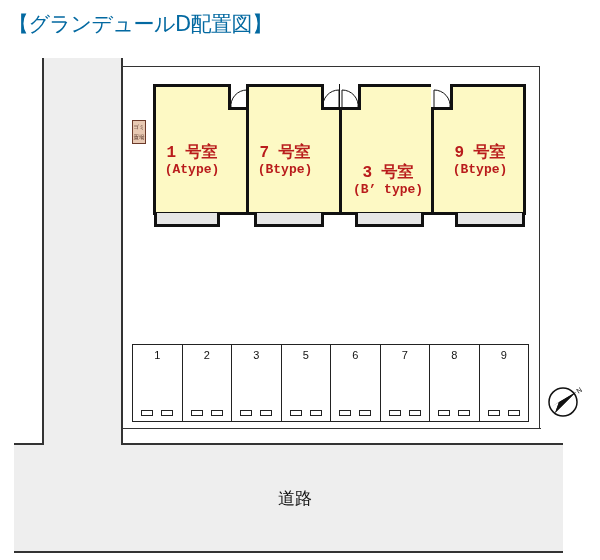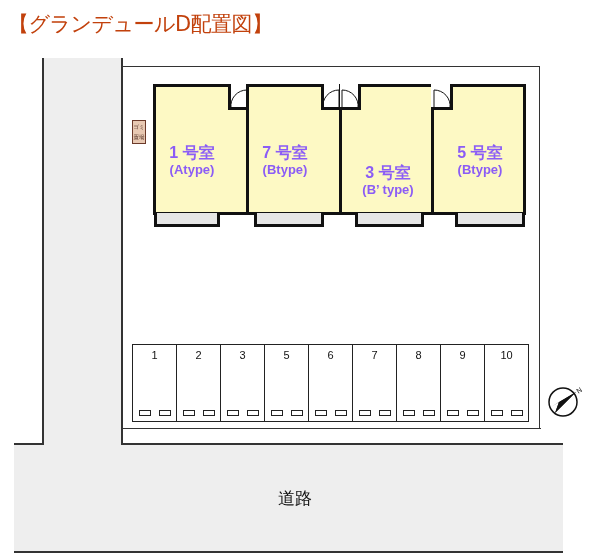--- a/index.html
+++ b/index.html
@@ -3,21 +3,21 @@
   <meta charset="utf-8">
   <style>
     html, body { margin: 0; padding: 0; }
     body {
       width: 600px; height: 560px; position: relative; overflow: hidden;
       background: #ffffff;
       font-family: "DejaVu Sans", sans-serif;
     }
     .abs { position: absolute; box-sizing: border-box; }
     .title {
-      left: 8px; top: 10px; font-size: 21px; color: #c2410c; letter-spacing: -0.5px;
+      left: 8px; top: 10px; font-size: 21px; color: #0369a1; letter-spacing: -0.5px;
       white-space: nowrap; line-height: 28px;
     }
     
     .road-fill { background: #eeeeee; }
     .side-road { left: 42px; top: 58px; width: 81px; height: 387px;
       border-left: 2px solid #333; border-right: 2px solid #333; }
     .main-road { left: 14px; top: 443px; width: 549px; height: 110px;
       border-top: 2px solid #333; border-bottom: 2px solid #333; }
     .main-road-cover { left: 44px; top: 440px; width: 77px; height: 6px; background: #eeeeee; }
     .road-label {
@@ -26,21 +26,21 @@
       font-size: 17px; color: #111; padding-left: 13px;
     }
     
     .lot-line-top { left: 123px; top: 66px; width: 417px; height: 0; border-top: 1.5px solid #333; }
     .lot-line-right { left: 539px; top: 66px; width: 0; height: 363px; border-left: 1.5px solid #333; }
     .lot-line-bottom { left: 123px; top: 428px; width: 418px; height: 0; border-top: 1.5px solid #333; }
     
     .unit { background: #fdf9c4; border: 3px solid #111; }
     .unit-label {
       display: flex; flex-direction: column; align-items: center; justify-content: center;
-      font-family: Liberation Sans, sans-serif; color: #8b5cf6; text-align: center;
+      font-family: Liberation Mono, monospace; color: #b91c1c; text-align: center;
     }
     .unit-name { font-size: 16px; font-weight: bold; line-height: 20px; }
     .unit-type { font-size: 13px; font-weight: bold; line-height: 14px; }
     .notch { background: #ffffff; }
     .balcony { background: #e6e6e6; border: 3px solid #111; border-top: none; height: 14px; }
     .door { width: 18px; height: 22px; }
     
     .garbage {
       left: 132px; top: 120px; width: 14px; height: 24px;
       background: #e8c9b3; border: 1px solid #6b3a2a;
@@ -112,21 +112,21 @@
   <span class="unit-type">(B’ type)</span>
 </div>
 <div class="abs balcony" style="left:355px; top:213px; width:69px;"></div>
 
 <div class="abs unit" style="left:431px; top:84px; width:95px; height:131px;"></div>
 <div class="abs notch" style="left:431px; top:84px; width:22px; height:26px; border-right:3px solid #111; border-bottom:3px solid #111;"></div>
 <svg class="abs door" style="left:433px; top:88px;" viewBox="0 0 18 22">
     <path d="M1 2 L1 20 L17 20 A16 16 0 0 0 1 2" fill="none" stroke="#111" stroke-width="1"></path>
   </svg>
 <div class="abs unit-label" style="left:442px; top:140px; width:76px; height:40px;">
-  <span class="unit-name">5 号室</span>
+  <span class="unit-name">9 号室</span>
   <span class="unit-type">(Btype)</span>
 </div>
 <div class="abs balcony" style="left:455px; top:213px; width:70px;"></div>
 
 <div class="abs" style="left:339px; top:84px; width:0; height:28px; border-left:1.5px solid #111;"></div>
 
 <div class="abs parking">
   <div class="space">
     <span class="space-num">1</span>
     <div class="stops">
@@ -176,27 +176,20 @@
         <span class="stop"></span>
       </div>
   </div>
   <div class="space">
     <span class="space-num">9</span>
     <div class="stops">
         <span class="stop"></span>
         <span class="stop"></span>
       </div>
   </div>
-  <div class="space">
-    <span class="space-num">10</span>
-    <div class="stops">
-        <span class="stop"></span>
-        <span class="stop"></span>
-      </div>
-  </div>
 </div>
 
 <svg class="abs compass" viewBox="0 0 40 36">
   <circle cx="17" cy="19" r="14" fill="#fff" stroke="#111" stroke-width="1.5"></circle>
   <polygon points="30,9 5,24 13,19 9,30" fill="#111"></polygon>
   <polygon points="30,9 13,19 9,30" fill="#111"></polygon>
   <text x="31" y="10" font-size="7" font-family="Liberation Sans, sans-serif" fill="#111" transform="rotate(-35 33 8)">N</text>
 </svg>
 
 </body></html>

